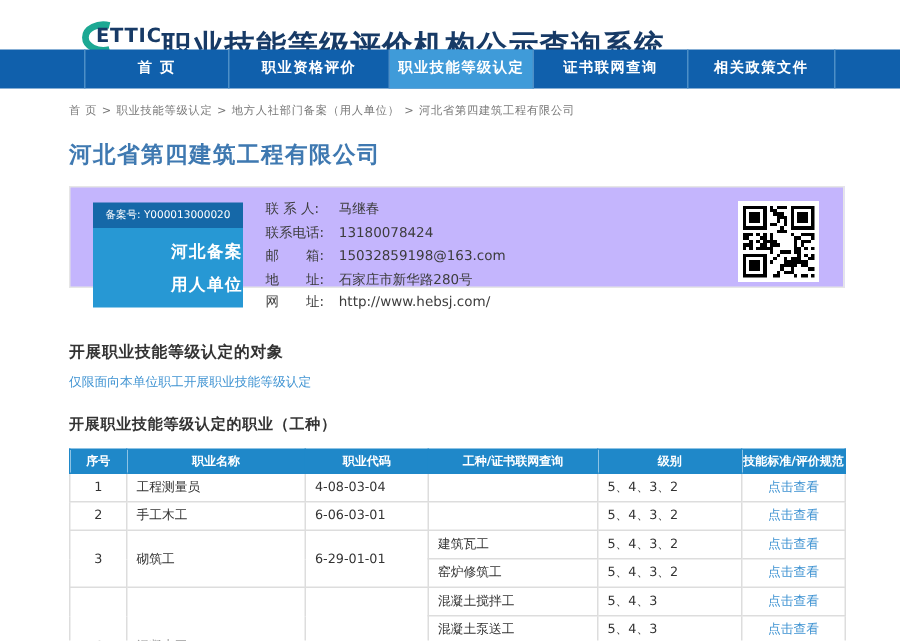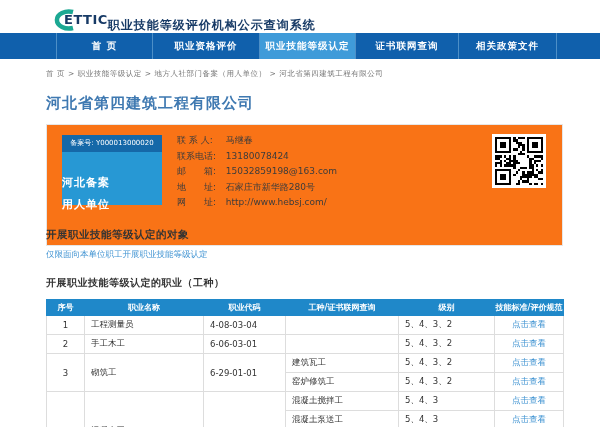--- a/index.html
+++ b/index.html
@@ -6,43 +6,43 @@
   html,body { width:600px; height:427px; overflow:hidden; background:#fff;
     font-family:"DejaVu Sans","Liberation Sans",sans-serif; }
   .page { position:relative; width:600px; height:427px; background:#fff; }
 
   
   .brand { position:absolute; left:0; top:0; width:503px; height:33px; background:#fff; }
   .brand-inner { position:absolute; left:46px; top:5px; display:flex; align-items:center; }
   .logo { display:flex; align-items:center; margin-right:9px; }
   .logo svg { display:block; }
   .logo-text { font-size:13px; font-weight:bold; color:var(--logo-navy); letter-spacing:0.5px; margin-left:-21px; }
-  .site-title { font-size:12px; font-weight:bold; color:var(--logo-navy); letter-spacing:1px;margin-top:12px; }
+  .site-title { font-size:20px; font-weight:bold; color:var(--logo-navy); letter-spacing:1px;margin-top:12px; }
 
   
   .nav { position:absolute; left:0; top:33px; width:600px; height:26px; background:var(--nav-bg); display:flex; }
   .nav-spacer-l { width:57px; border-right:1px solid var(--nav-sep); }
   .nav-item { height:26px; line-height:26px; text-align:center; color:#fff; font-size:9.5px; font-weight:bold;
     border-right:1px solid var(--nav-sep); cursor:pointer; letter-spacing:1px; }
   .nav-item.active { background:var(--nav-active); }
   .nav-fill { flex:1; }
 
   
   .breadcrumb { position:absolute; left:46px; top:69px; font-size:7.5px; color:#777; letter-spacing:0.5px; }
   .breadcrumb span { margin-right:3px; }
   .crumb { color:#777; }
 
   
   .page-title { position:absolute; left:46px; top:94px; font-size:15px; font-weight:bold; color:var(--title-blue); letter-spacing:1px; }
 
   
-  .org-card { position:absolute; left:46px; top:124px; width:517px; height:122px; background:#f97316; border:1px solid #e6e6e6; }
+  .org-card { position:absolute; left:46px; top:124px; width:517px; height:68px; background:#c4b5fd; border:1px solid #e6e6e6; }
   .badge { position:absolute; left:15px; top:10px; width:100px; height:70px; }
   .badge-top { height:17px; line-height:17px; background:var(--badge-top); color:#fff; font-size:7px; text-align:center; white-space:nowrap; }
-  .badge-body { height:53px; background:var(--badge-body); color:#fff; text-align:left; padding-top:20px; }
+  .badge-body { height:53px; background:var(--badge-body); color:#fff; text-align:right; padding-top:5px; }
   .badge-body div { font-size:11px; font-weight:bold; line-height:22px; letter-spacing:1px; }
   .contacts { position:absolute; left:130px; top:8px; }
   .contact-row { font-size:9px; color:#3c3c3c; line-height:15.5px; white-space:nowrap; }
   .contact-label { display:inline-block; min-width:46px; }
   .qr { position:absolute; right:16px; top:9px; width:54px; height:54px; background:#fff; padding:3px; }
   .qr svg { display:block; }
 
   
   .sec-h1 { position:absolute; left:46px; top:228px; font-size:10.5px; font-weight:bold; color:#333; letter-spacing:0.5px; }
   .sec-note { position:absolute; left:46px; top:249px; font-size:8.5px; color:var(--link-blue); }

